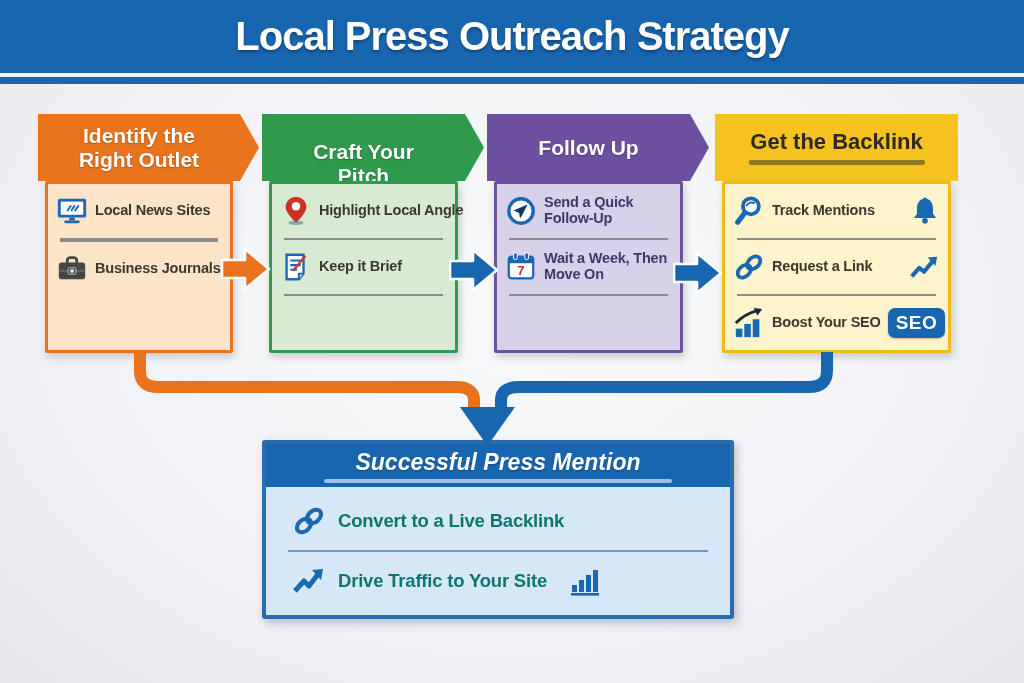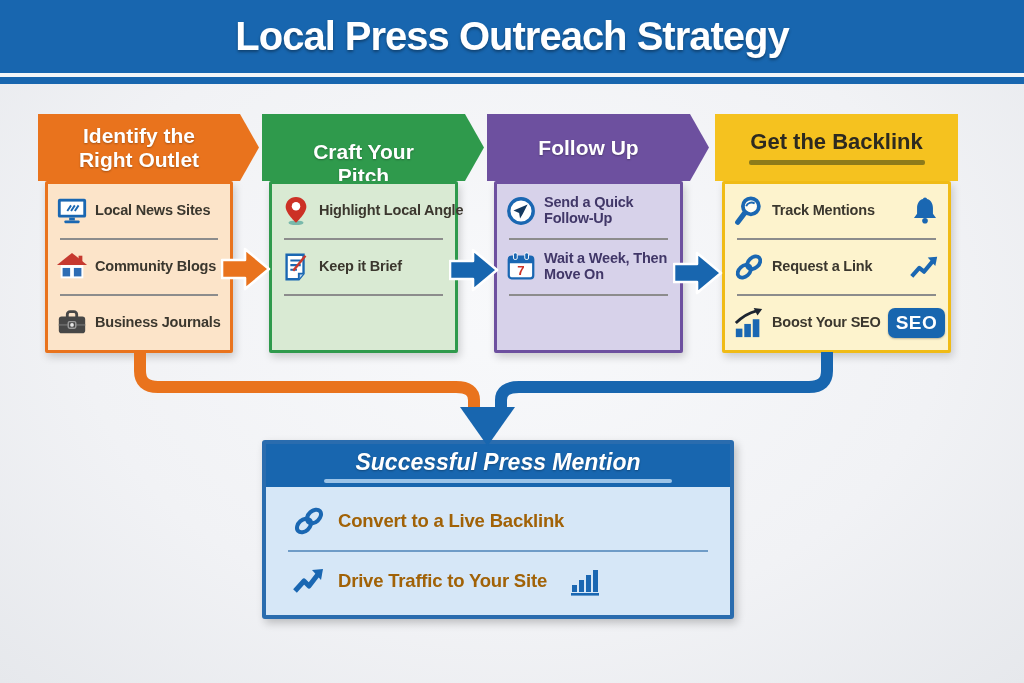--- a/index.html
+++ b/index.html
@@ -92,21 +92,21 @@
     align-items:center; justify-content:center;
   }
   .result-header .rtitle{
     color:#fff; font-weight:bold; font-style:italic; font-size:23px;
     text-shadow:0 1px 2px rgba(0,0,0,.3);
   }
   .r-underline{ width:348px; height:4px; background:#9cc4e8; margin-top:3px; border-radius:2px; }
   .result-body{ height:128px; display:flex; flex-direction:column; justify-content:center; }
   .result-row{ height:58px; display:flex; align-items:center; padding:0 0 0 26px; gap:12px; }
   .result-row .icon{ width:34px; height:34px; flex:0 0 34px; }
-  .result-row .label{ font-weight:bold; font-size:18.5px; color:#a16207; white-space:nowrap; letter-spacing:-0.2px; }
+  .result-row .label{ font-weight:bold; font-size:18.5px; color:#0f766e; white-space:nowrap; letter-spacing:-0.2px; }
   .result-divider{ height:2px; background:#6f9cc7; margin:0 22px; flex:0 0 2px; }
   .result-row .tail-icon{ margin-left:10px; display:flex; align-items:flex-end; }
 </style>
 </head>
 <body>
 
 <div class="stage">
 
   <div class="topbar">
     <h1>Local Press Outreach Strategy</h1>
@@ -125,32 +125,20 @@
               <rect x="2" y="4" width="30" height="20" rx="2" fill="#1a67b2"></rect>
               <rect x="5" y="7" width="24" height="14" fill="#fff"></rect>
               <path d="M12 17l4-6M16 17l4-6M20 17l4-6" stroke="#1a67b2" stroke-width="2" fill="none"></path>
               <rect x="14" y="24" width="6" height="3" fill="#1a67b2"></rect>
               <rect x="9" y="27" width="16" height="3" rx="1" fill="#1a67b2"></rect>
             </svg>
         </span>
         <span class="label">Local News Sites</span>
       </div>
       <div class="divider"></div>
-      <div class="row">
-        <span class="icon">
-          <svg width="32" height="32" viewBox="0 0 34 34">
-              <rect x="24" y="5" width="4" height="7" fill="#c6392f"></rect>
-              <path d="M17 2 L33 15 H1 Z" fill="#c6392f"></path>
-              <rect x="5" y="15" width="24" height="14" fill="#fff"></rect>
-              <rect x="7" y="18" width="8" height="9" fill="#2e6db4"></rect>
-              <rect x="19" y="18" width="8" height="9" fill="#2e6db4"></rect>
-            </svg>
-        </span>
-        <span class="label">Community Blogs</span>
-      </div>
       <div class="divider"></div>
       <div class="row">
         <span class="icon">
           <svg width="32" height="32" viewBox="0 0 34 34">
               <path d="M12 11V8a3 3 0 0 1 3-3h4a3 3 0 0 1 3 3v3" stroke="#474747" stroke-width="3" fill="none"></path>
               <rect x="3" y="10" width="28" height="18" rx="3" fill="#474747"></rect>
               <rect x="3" y="18" width="28" height="2" fill="#666"></rect>
               <rect x="13" y="15.5" width="8" height="7" rx="1.5" fill="#474747" stroke="#9a9a9a" stroke-width="1.5"></rect>
               <circle cx="17" cy="19" r="2" fill="#e9e9e9"></circle>
             </svg>

